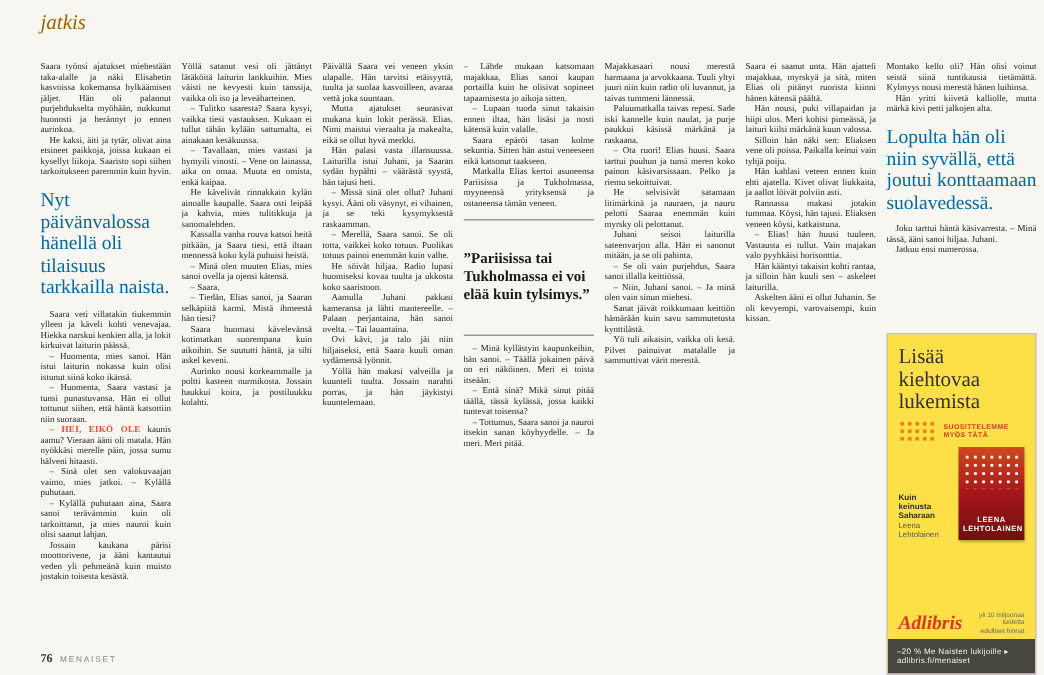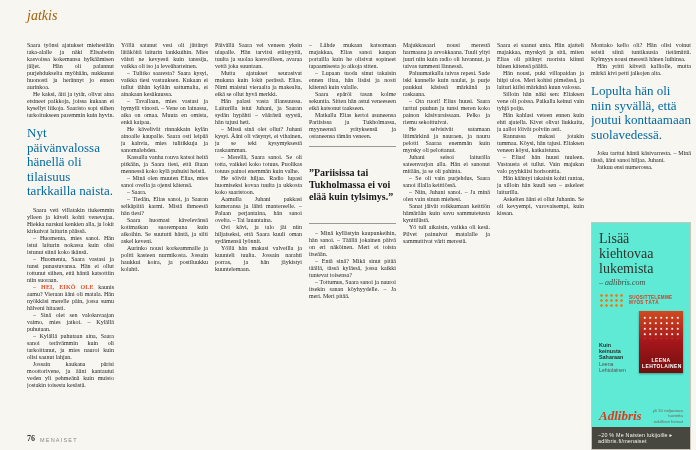--- a/index.html
+++ b/index.html
@@ -12,21 +12,21 @@
   .col{width:87px;height:384px;overflow:hidden;}
   p.body{font-size:6px;line-height:7px;margin:0;text-align:justify;text-indent:6px;}
   p.body:first-child{text-indent:0;}
   .pq-red{font-size:13px;line-height:14.5px;color:#0369a1;margin:7px 0 8px;}
   .pq-serif{font-size:10px;font-weight:bold;line-height:12px;color:#191919;
             border-top:1px solid #9a9a96;border-bottom:1px solid #9a9a96;
             padding:20px 0;margin:6px 0;}
   .redlead{color:#e0512c;font-weight:bold;font-size:6px;letter-spacing:.2px;}
   .rail{width:100px;height:408px;display:flex;flex-direction:column;}
   .rail-text{height:176px;overflow:hidden;margin-bottom:4px;}
-  .ad{flex:1;border:1px solid #c8c5bd;background:#5eead4;display:flex;flex-direction:column;overflow:hidden;}
+  .ad{flex:1;border:1px solid #c8c5bd;background:#fde047;display:flex;flex-direction:column;overflow:hidden;}
   .ad-headline{font-size:14px;line-height:15px;padding:8px 7px 1px;color:#33312e;}
   .ad-url{font-size:8px;font-style:italic;padding:1px 7px 3px;color:#4a4843;}
   .ad-reco-row{display:flex;align-items:center;gap:4px;padding:3px 7px 2px;}
   .dots-strip{width:26px;height:14px;flex:0 0 26px;
       background-image:radial-gradient(#ee7c17 1.2px,transparent 1.5px);background-size:5px 5px;}
   .reco-label{font-family:"Liberation Sans",sans-serif;font-size:4.6px;font-weight:bold;
       color:#d93a22;letter-spacing:.3px;}
   .ad-book-row{display:flex;gap:5px;padding:2px 7px 4px;align-items:flex-end;}
   .book-caption{flex:1;font-family:"Liberation Sans",sans-serif;}
   .cap-title{font-size:5.4px;font-weight:bold;color:#2c2c2c;margin-bottom:1px;}
@@ -130,21 +130,20 @@
       <div id="rail-text" class="rail-text">
           <p class="body">Montako kello oli? Hän olisi voinut seistä siinä tuntikausia tietämättä. Kylmyys nousi merestä hänen luihinsa.</p>
           <p class="body">Hän yritti kiivetä kalliolle, mutta märkä kivi petti jalkojen alta.</p>
           <div class="pq-red">Lopulta hän oli niin syvällä, että joutui konttaamaan suolavedessä.</div>
           <p class="body">Joku tarttui häntä käsivarresta. – Minä tässä, ääni sanoi hiljaa. Juhani.</p>
           <p class="body">Jatkuu ensi numerossa.</p>
         </div>
 
       <div class="ad">
         <div class="ad-headline">Lisää kiehtovaa lukemista</div>
-        <div class="ad-url">– adlibris.com</div>
 
         <div class="ad-reco-row">
           <span class="dots-strip"></span>
           <span class="reco-label">SUOSITTELEMME MYÖS TÄTÄ</span>
         </div>
 
         <div class="ad-book-row">
           <div class="book-caption">
             <div class="cap-title">Kuin keinusta Saharaan</div>
             <div class="cap-author">Leena Lehtolainen</div>

